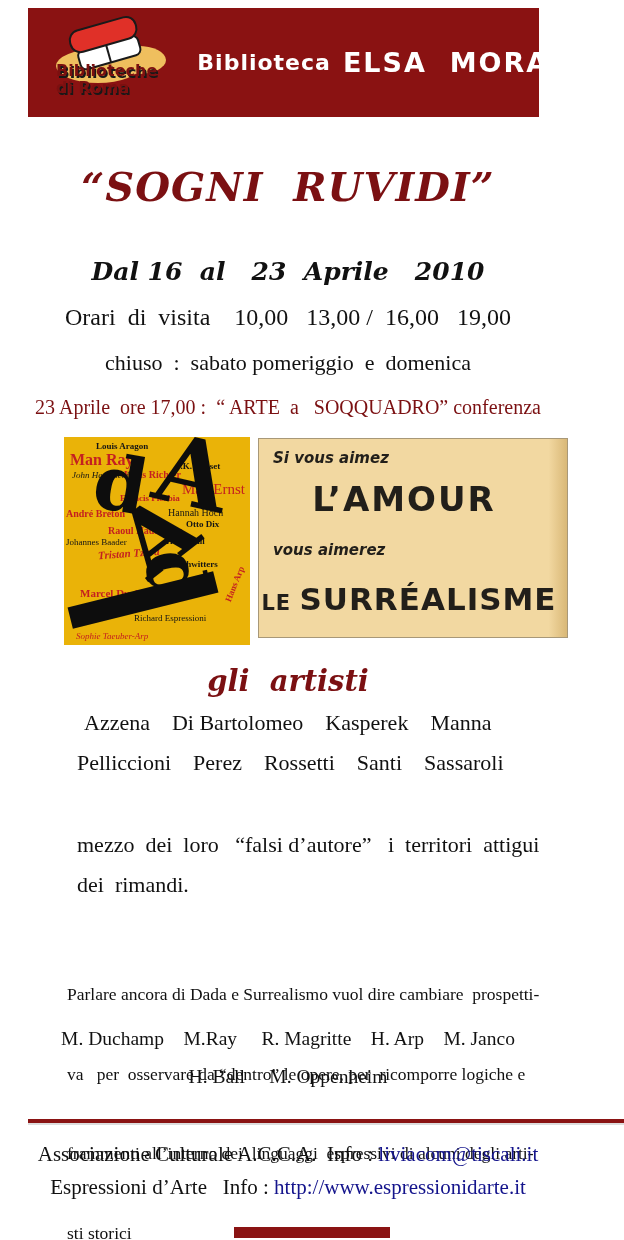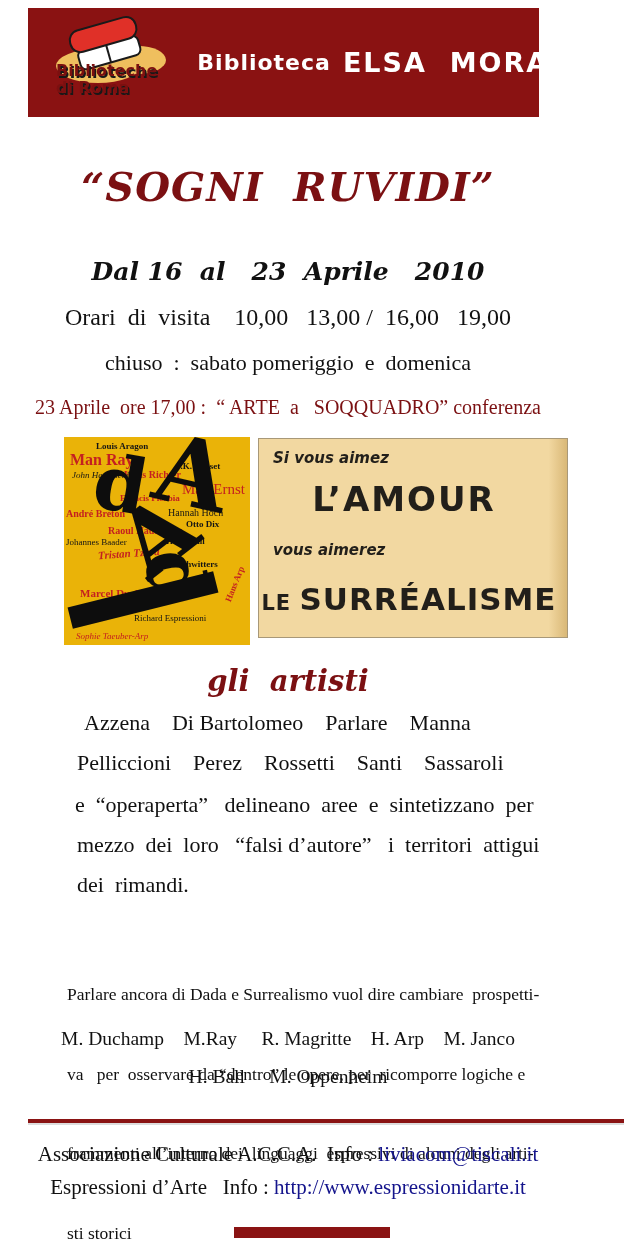--- a/index.html
+++ b/index.html
@@ -164,23 +164,22 @@
   </div>
 
   <div class="surr">
     <div class="l1">Si vous aimez</div>
     <div class="l2">L’AMOUR</div>
     <div class="l3">vous aimerez</div>
     <div class="l4"><span class="sm">LE </span><span class="bg">SURRÉALISME</span></div>
   </div>
 
   <div class="c gli-artisti">gli  artisti</div>
-  <div class="bodyline al1">Azzena    Di Bartolomeo    Parlare    Manna</div>
+  <div class="bodyline al1">Azzena    Di Bartolomeo    Kasperek    Manna</div>
   <div class="bodyline al2">Pelliccioni    Perez    Rossetti    Santi    Sassaroli</div>
-  <div class="bodyline bl1">e  “operaperta”   delineano  aree  e  sintetizzano  per</div>
   <div class="bodyline bl2">mezzo  dei  loro   “falsi d’autore”   i  territori  attigui</div>
   <div class="bodyline bl3">dei  rimandi.</div>
 
   <div class="note">
     <div>Parlare ancora di Dada e Surrealismo vuol dire cambiare  prospetti-</div>
     <div>va   per  osservare da “dentro” le opere, per  ricomporre logiche e</div>
     <div>frammenti all’interno dei  linguaggi  espressivi di alcuni degli arti-</div>
     <div>sti storici</div>
   </div>
 

